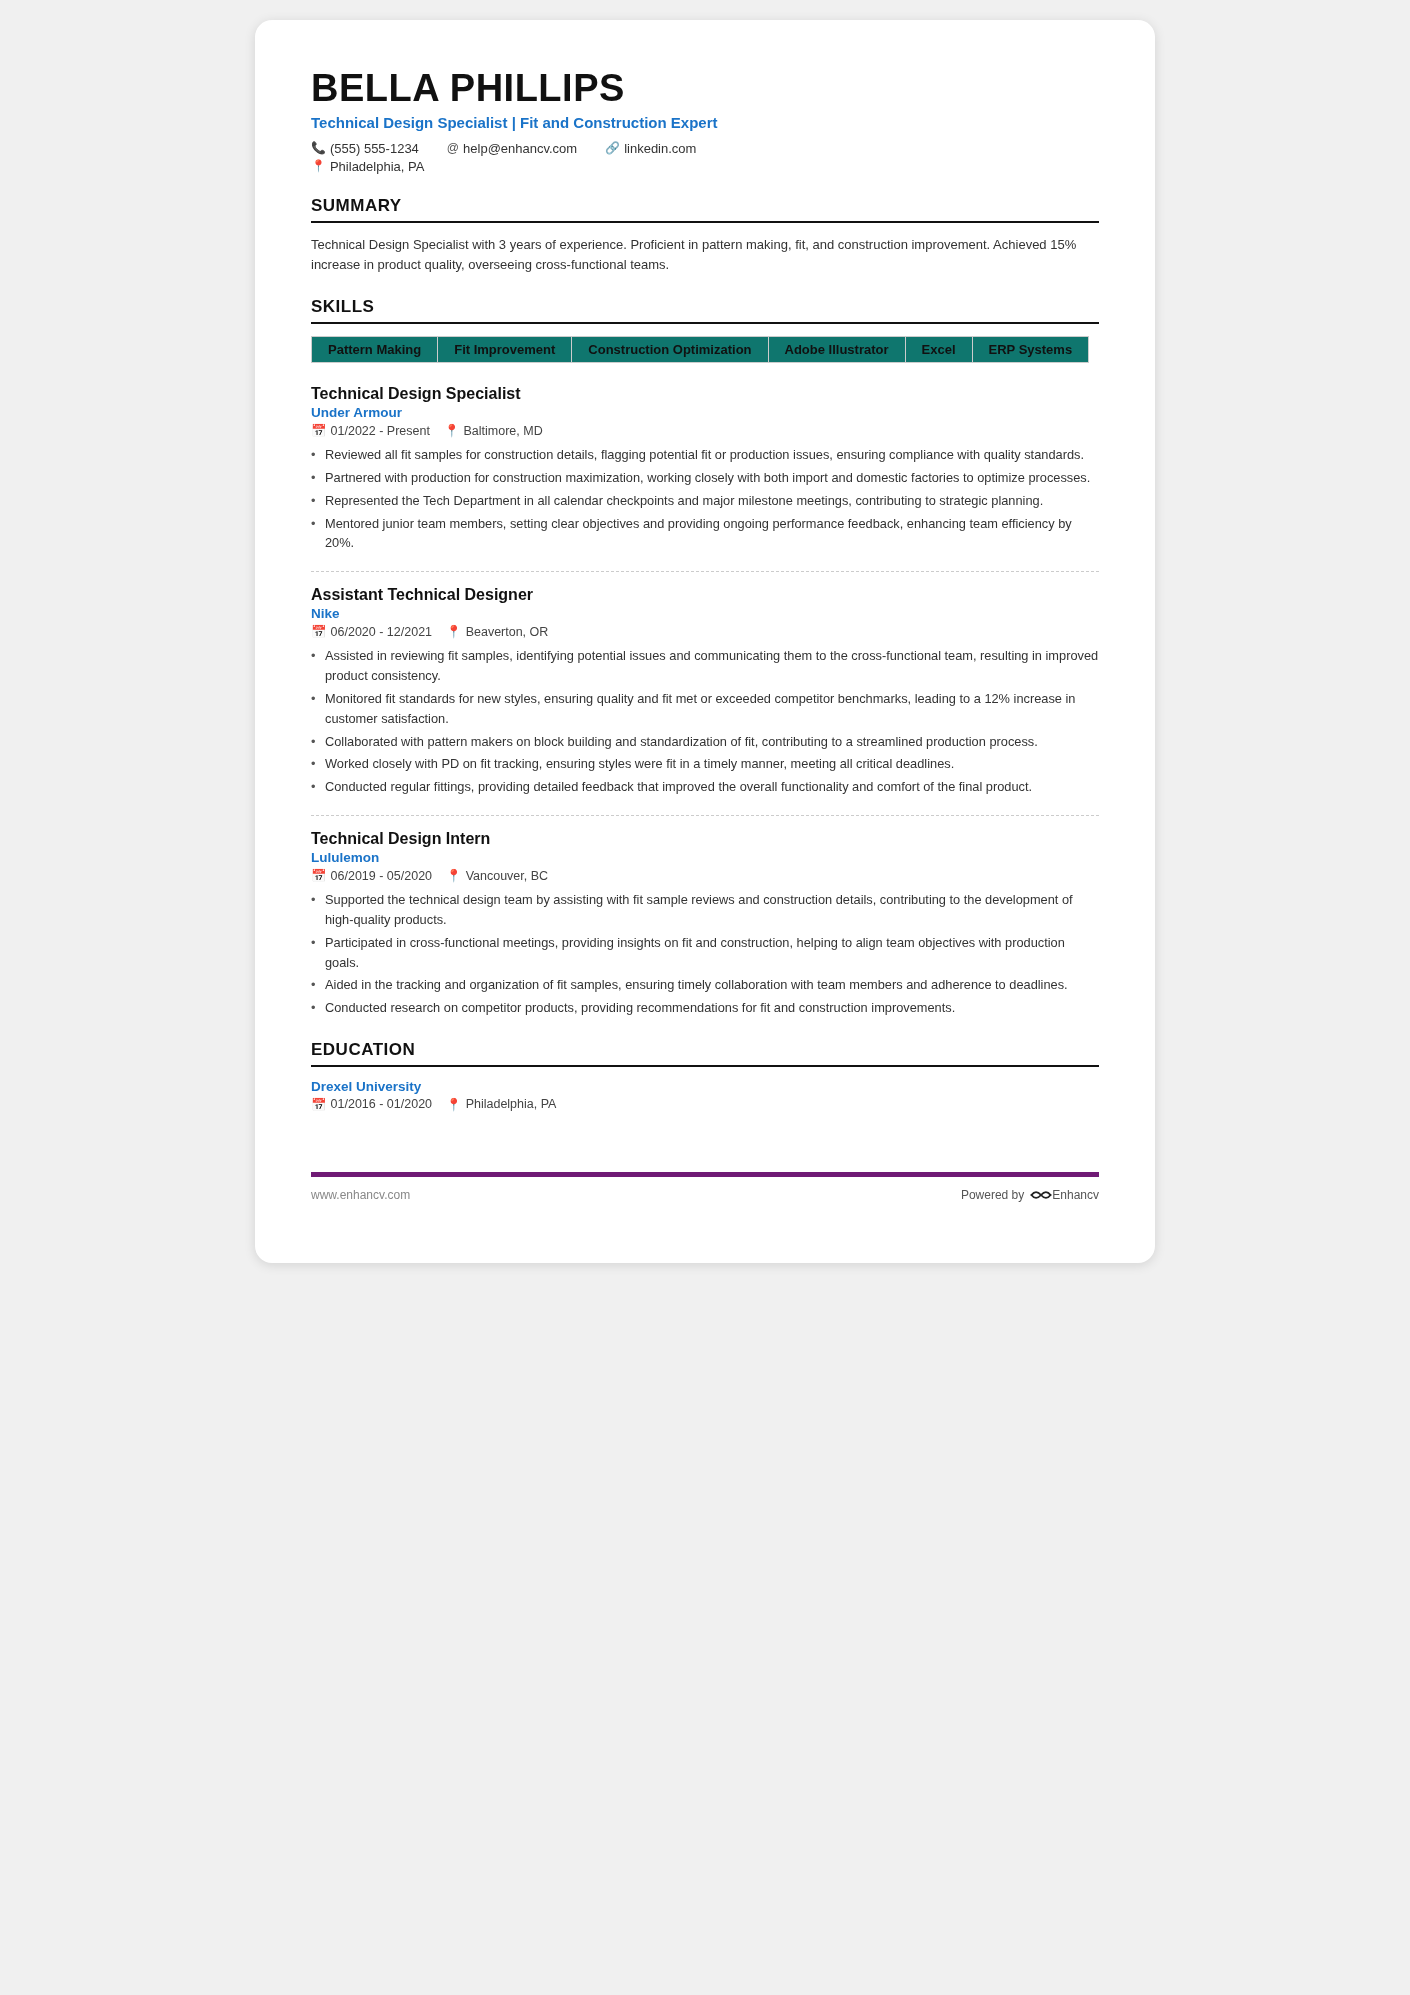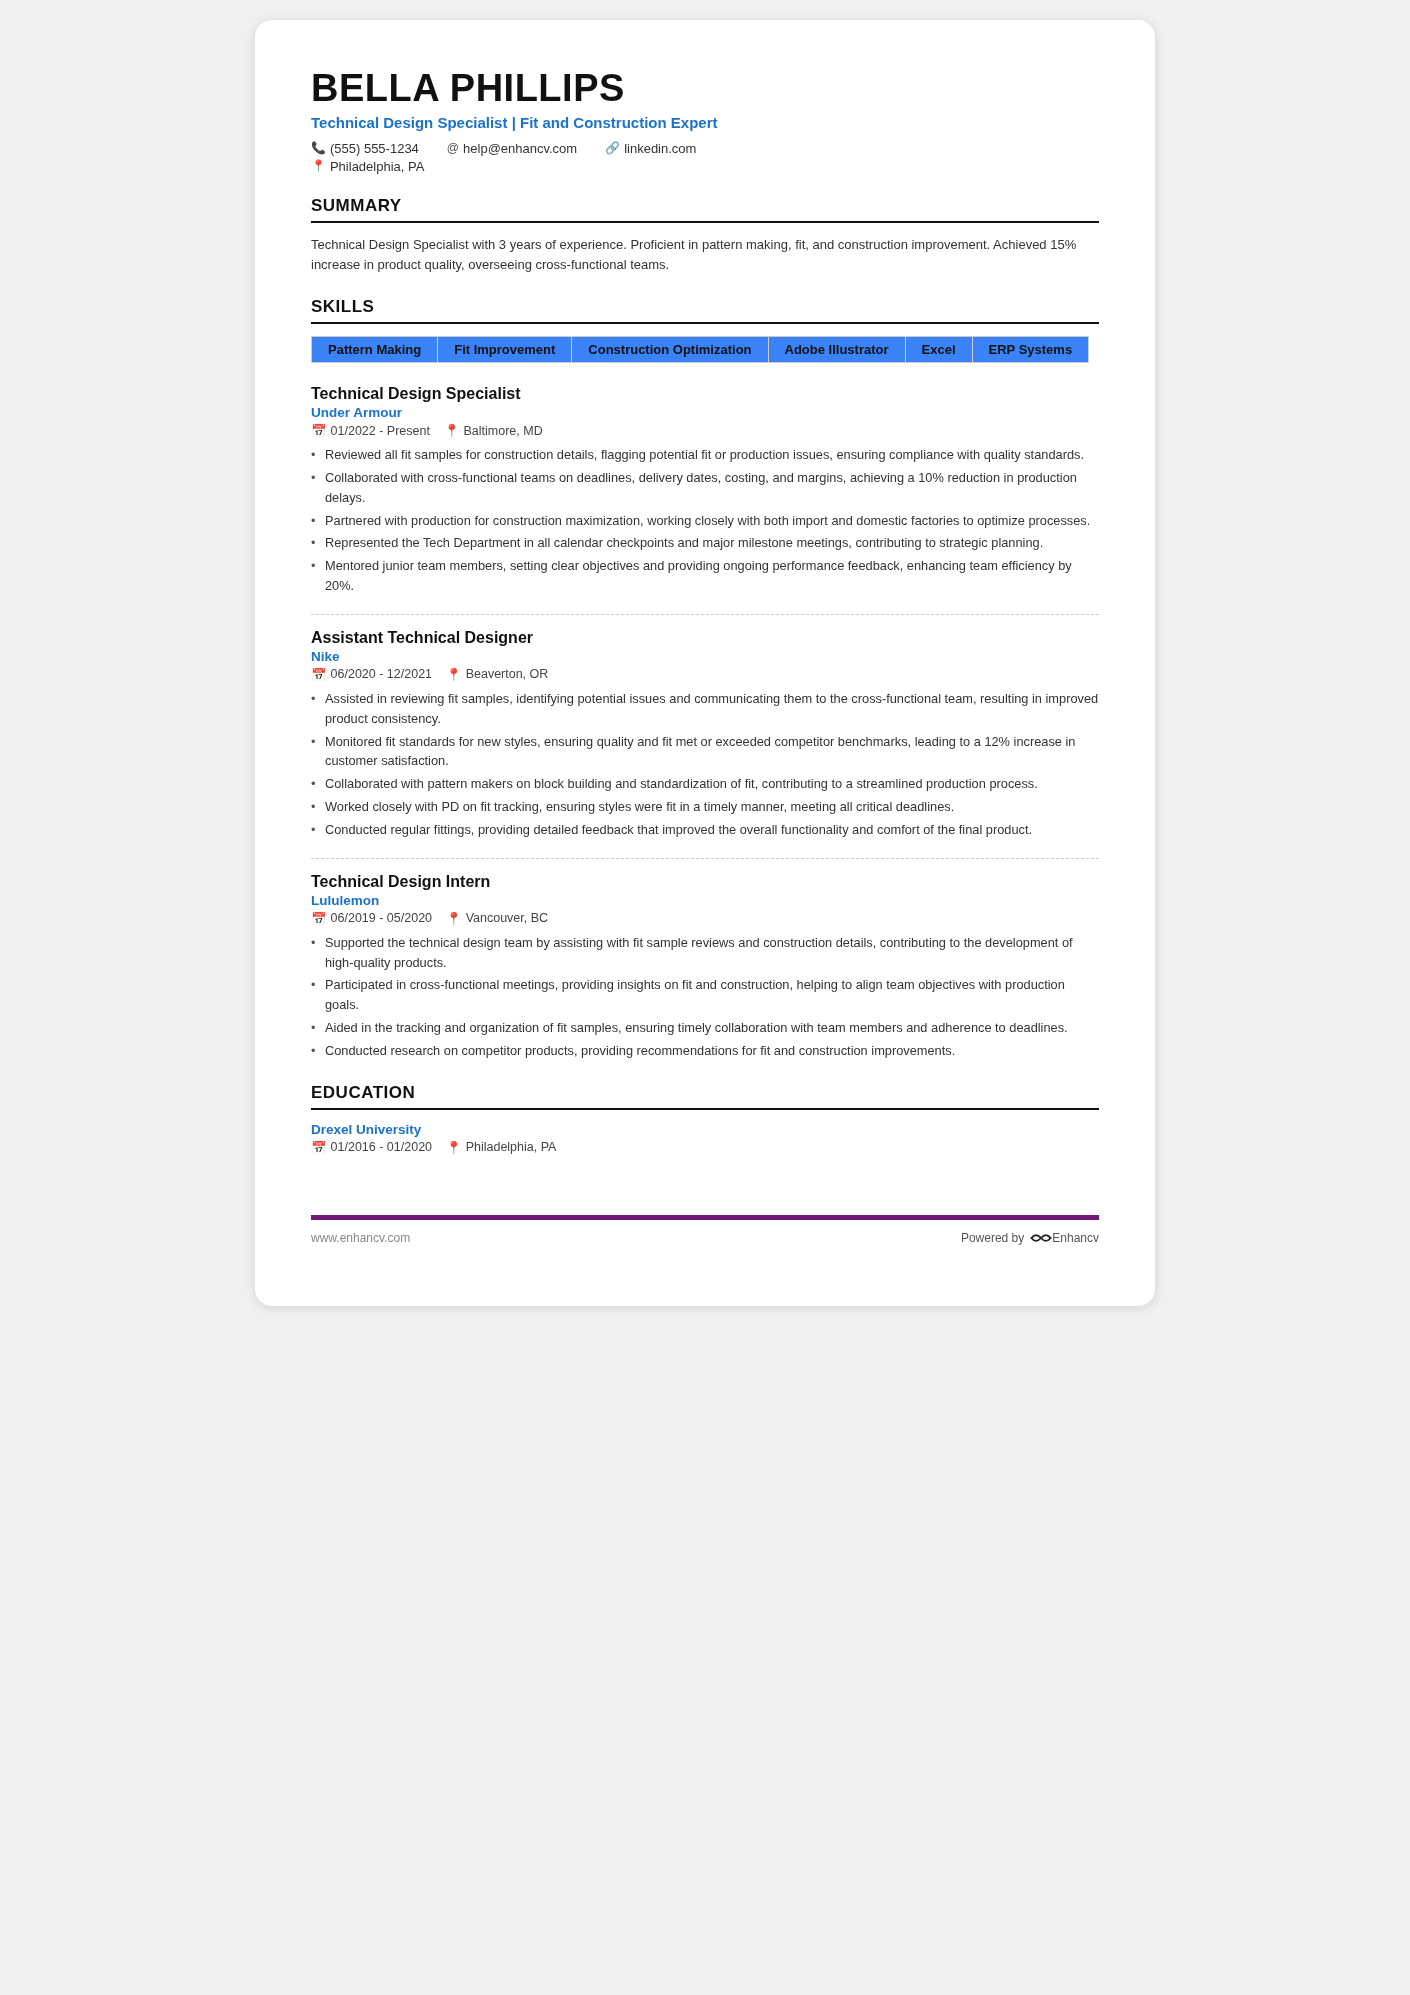--- a/index.html
+++ b/index.html
@@ -72,21 +72,21 @@
       flex-wrap: wrap;
       gap: 0;
     }
     .skill-item {
       font-size: 13px;
       font-weight: 700;
       color: #111;
       padding: 5px 16px;
       border: 1px solid #ccc;
       border-right: none;
-      background: #3b82f6;
+      background: #0f766e;
     }
     .skill-item:last-child {
       border-right: 1px solid #ccc;
     }
     .exp-job {
       margin-bottom: 18px;
     }
     .exp-job-title {
       font-size: 16px;
       font-weight: 700;
@@ -238,21 +238,20 @@
         <span>📅</span>
         <span>01/2022 - Present</span>
       </div>
       <div class="exp-meta-item">
         <span>📍</span>
         <span>Baltimore, MD</span>
       </div>
     </div>
     <ul class="exp-bullets">
       <li>Reviewed all fit samples for construction details, flagging potential fit or production issues, ensuring compliance with quality standards.</li>
-            <li>Collaborated with cross-functional teams on deadlines, delivery dates, costing, and margins, achieving a 10% reduction in production delays.</li>
             <li>Partnered with production for construction maximization, working closely with both import and domestic factories to optimize processes.</li>
             <li>Represented the Tech Department in all calendar checkpoints and major milestone meetings, contributing to strategic planning.</li>
             <li>Mentored junior team members, setting clear objectives and providing ongoing performance feedback, enhancing team efficiency by 20%.</li>
     </ul>
   </div>
         <hr class="exp-separator">
         <div class="exp-job">
     <div class="exp-job-title">Assistant Technical Designer</div>
     <div class="exp-company">Nike</div>
     <div class="exp-meta">

